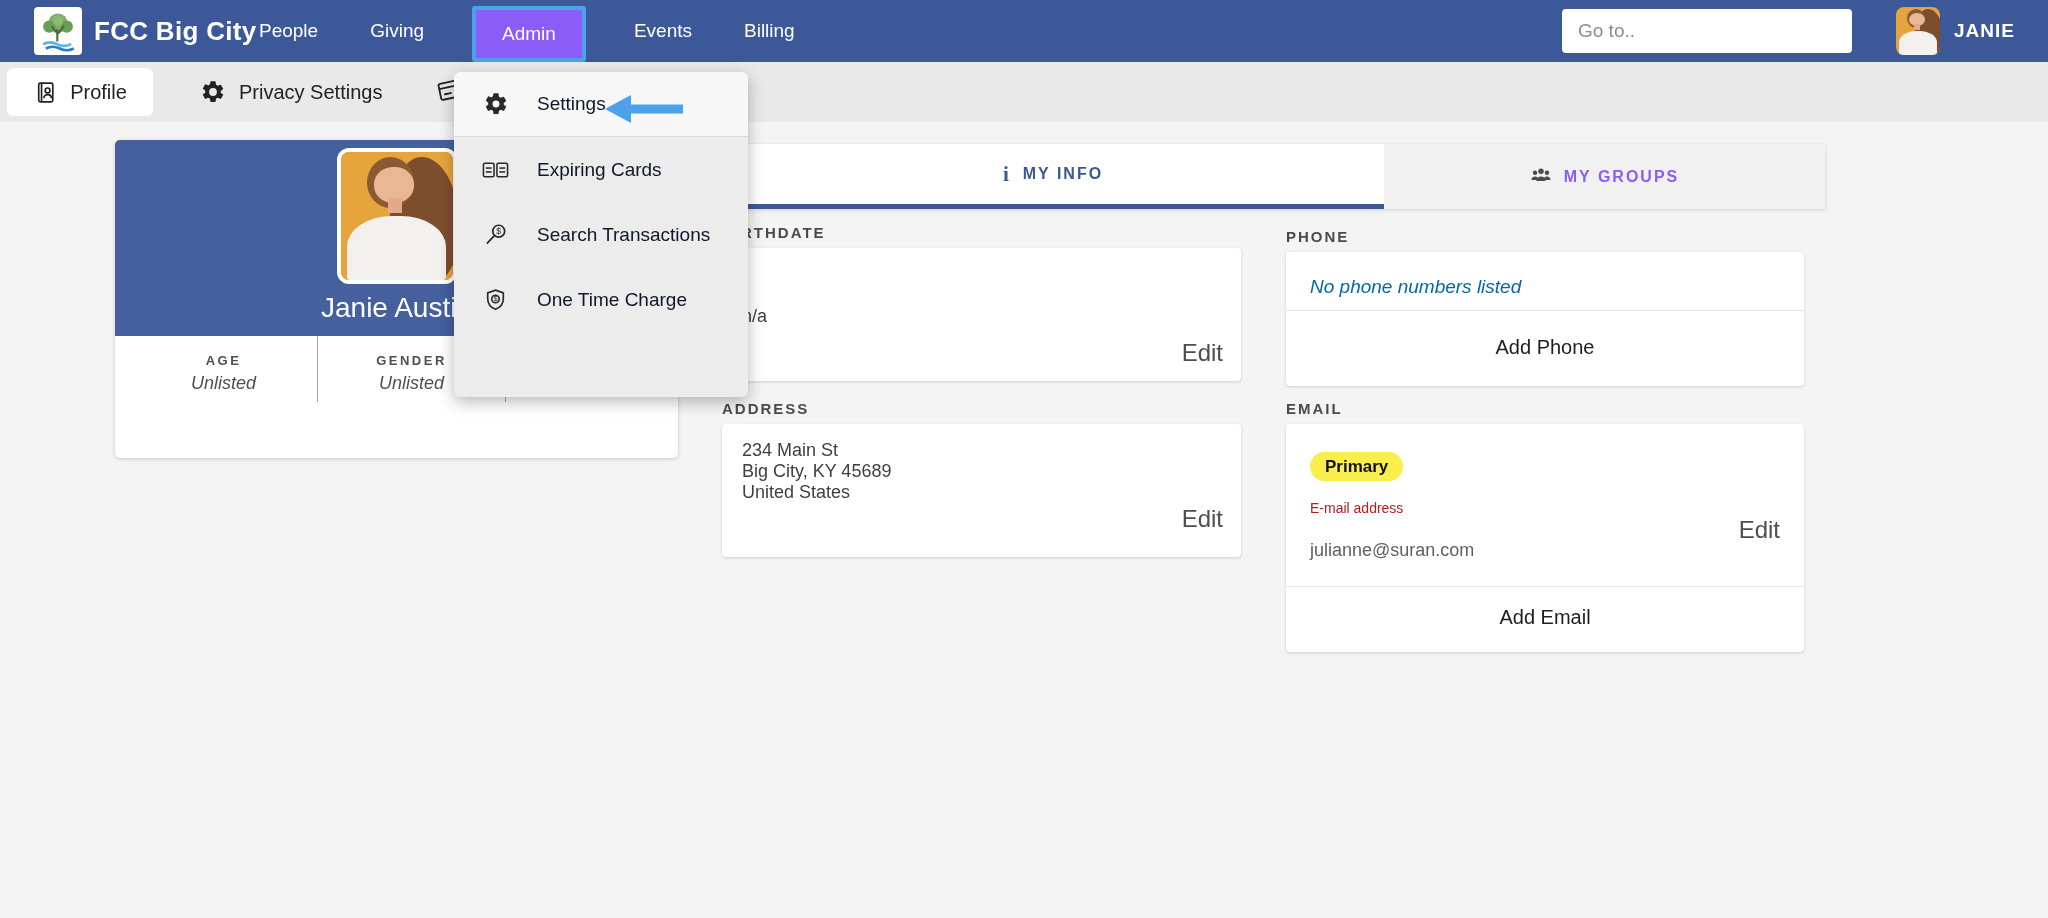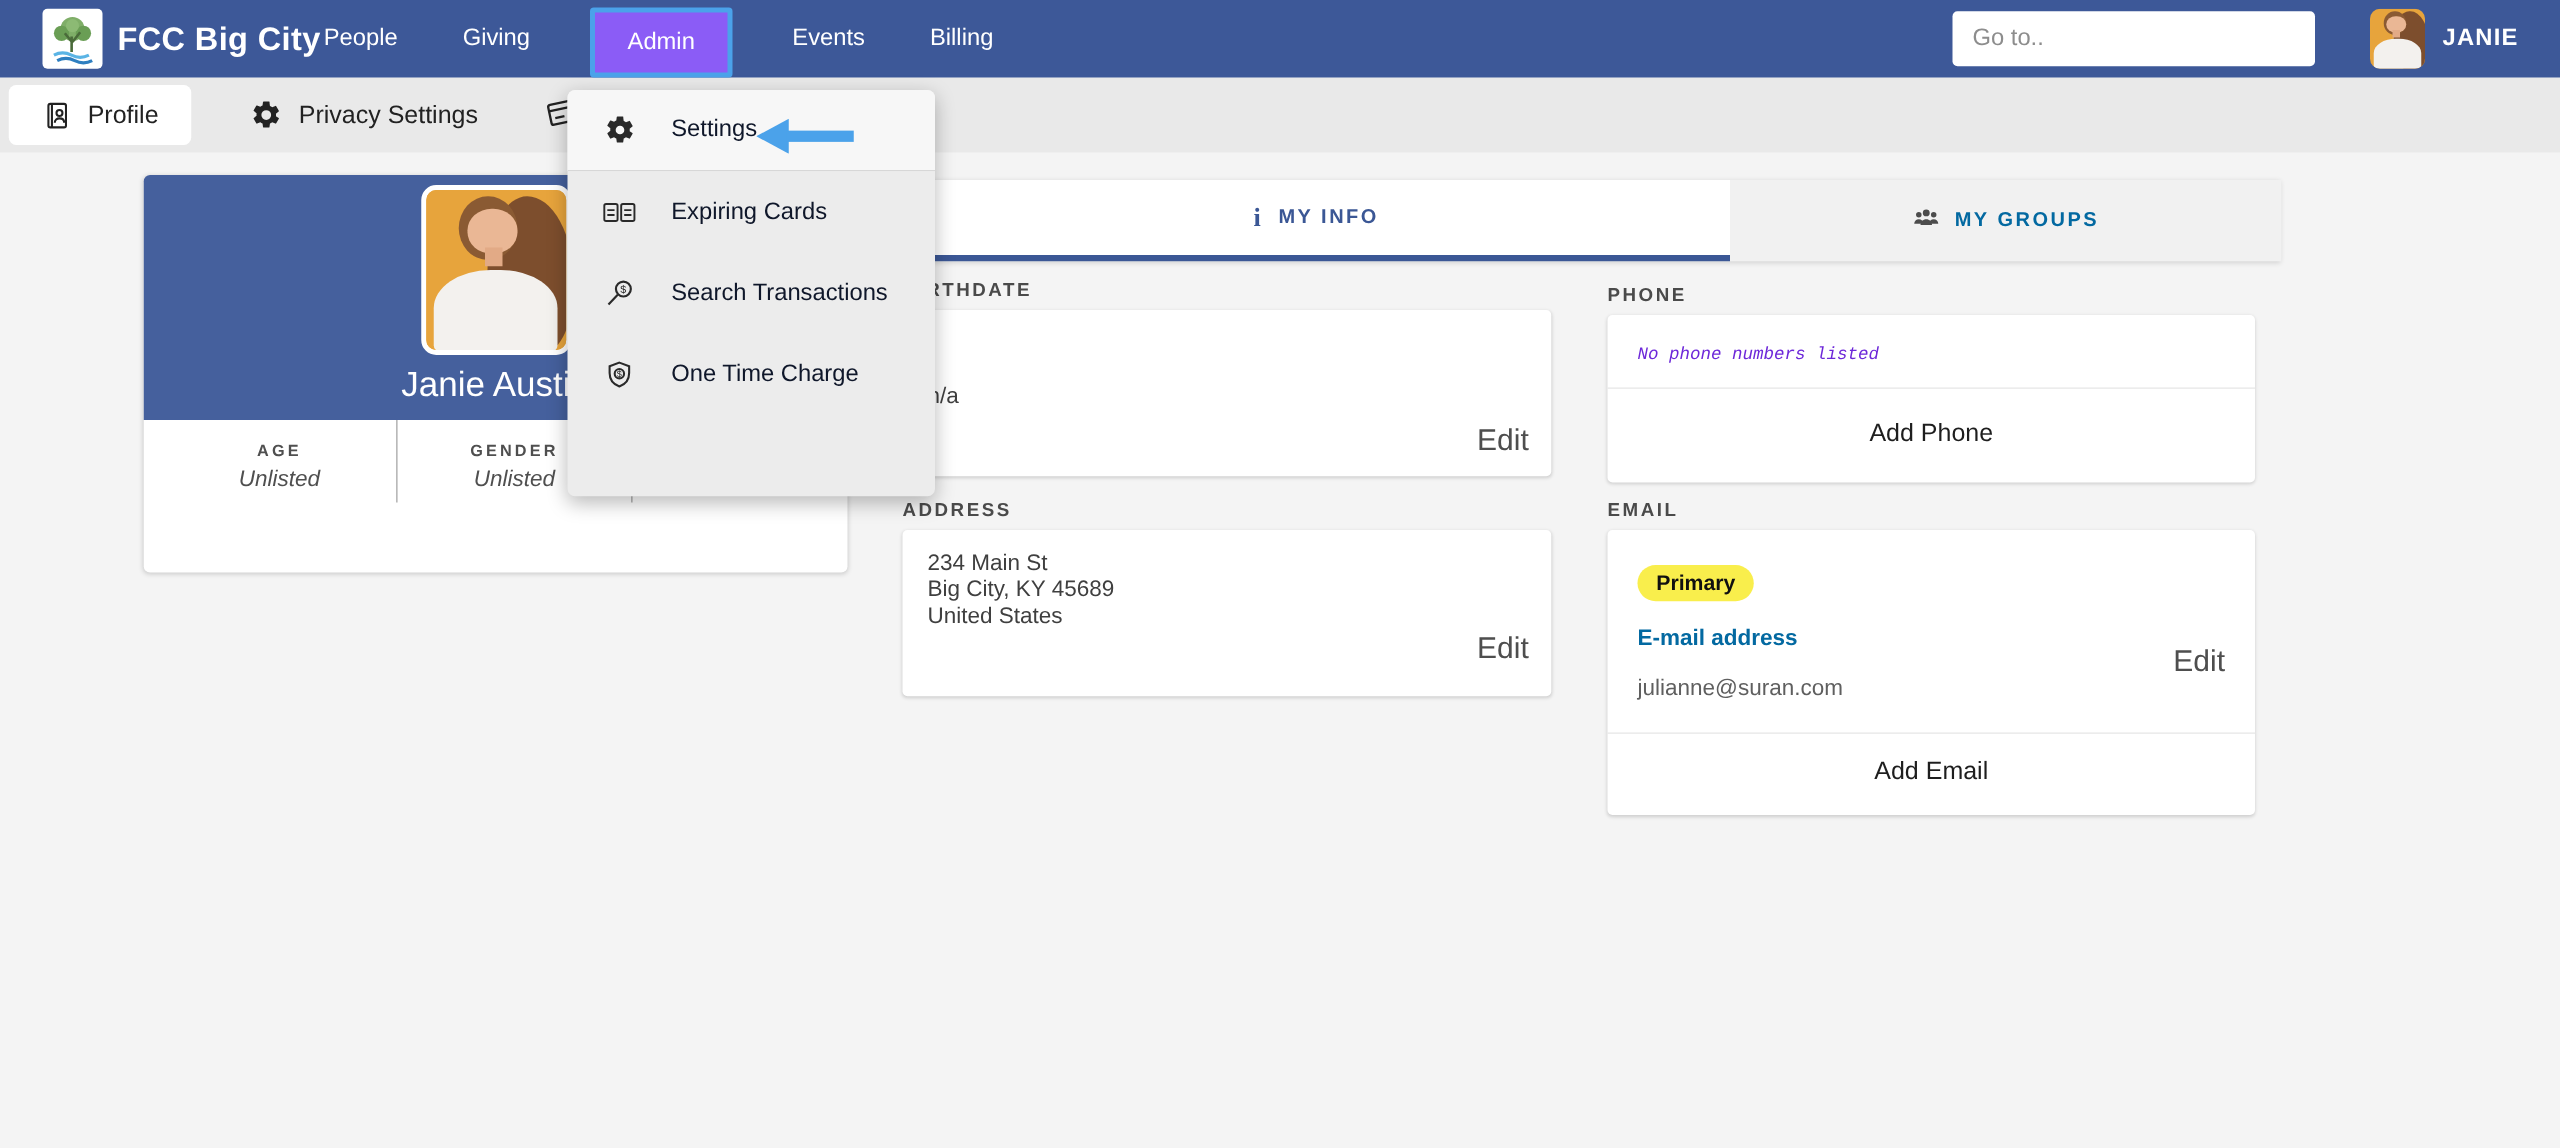--- a/index.html
+++ b/index.html
@@ -75,35 +75,35 @@
   .stat + .stat { border-left:1px solid #a3a3a3; }
   .stat-label { font-size:13px; font-weight:700; letter-spacing:2.5px; color:#4f4f4f; }
   .stat-value { font-size:18px; font-style:italic; color:#4f4f4f; margin-top:5px; }
 
   
   .info-tabs { position:absolute; left:722px; top:144px; width:1103px; height:65px; display:flex;
                box-shadow:0 1px 4px rgba(0,0,0,.14); z-index:2; }
   .itab { display:flex; align-items:center; justify-content:center; gap:12px; font-size:16px;
           font-weight:700; letter-spacing:2px; cursor:pointer; }
   .itab-info { width:662px; background:#ffffff; color:#3b5795; border-bottom:5px solid #3b5795; }
-  .itab-groups { flex:1; background:#f1f1f1; color:#0369a1; }
+  .itab-groups { flex:1; background:#f1f1f1; color:#8b5cf6; }
   .info-i { font-family:"Liberation Serif", serif; font-weight:700; font-size:21px; font-style:normal; }
 
   
   .field-label { position:absolute; font-size:15px; font-weight:700; letter-spacing:2px; color:#4a4a4a; z-index:2; }
   .fcard { position:absolute; background:#ffffff; border-radius:4px; box-shadow:0 1px 3px rgba(0,0,0,.16); z-index:2; }
   .fval { position:absolute; left:20px; font-size:18px; color:#3f3f3f; }
   .addr-lines { position:absolute; left:20px; top:16px; font-size:18px; color:#3f3f3f; line-height:21px; }
   .edit-link { position:absolute; font-size:24px; color:#4e4e4e; cursor:pointer; }
-  .empty-italic { position:absolute; left:24px; top:24px; font-size:14px; font-style:italic; color:#6d28d9;font-family:Liberation Mono, monospace; }
+  .empty-italic { position:absolute; left:24px; top:24px; font-size:19px; font-style:italic; color:#0369a1; }
   .card-divider { position:absolute; left:0; width:100%; height:1px; background:#e6e6e6; }
   .add-row { position:absolute; left:0; width:100%; text-align:center; font-size:20px; color:#1e1e1e; cursor:pointer; }
   .badge { position:absolute; left:24px; top:28px; height:29px; background:#f9ee4c; border-radius:15px;
            display:inline-flex; align-items:center; padding:0 15px; font-size:17px; font-weight:700; color:#101010; }
-  .email-label { position:absolute; left:24px; top:76px; font-size:18px; color:#0369a1;font-weight:bold; }
+  .email-label { position:absolute; left:24px; top:76px; font-size:14px; color:#b91c1c; }
   .email-value { position:absolute; left:24px; top:116px; font-size:18px; color:#5f5f5f; }
 </style>
 </head>
 <body>
 
 <div class="screen">
 
   <header class="topnav">
     <div class="logo-box">
       <svg width="42" height="42" viewBox="0 0 48 48">

